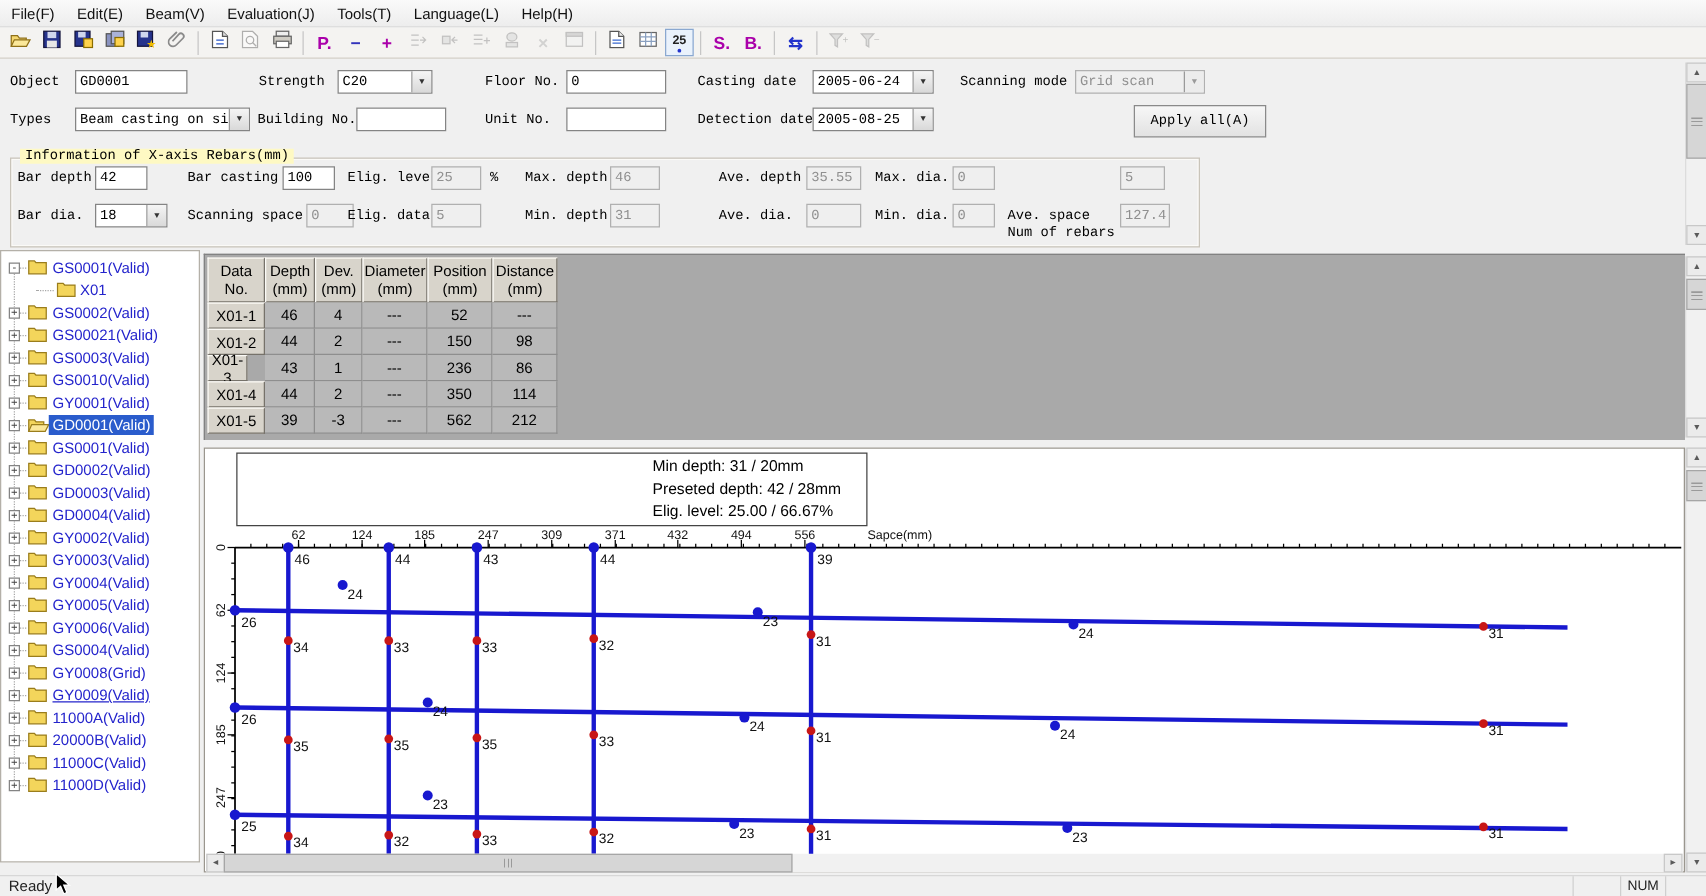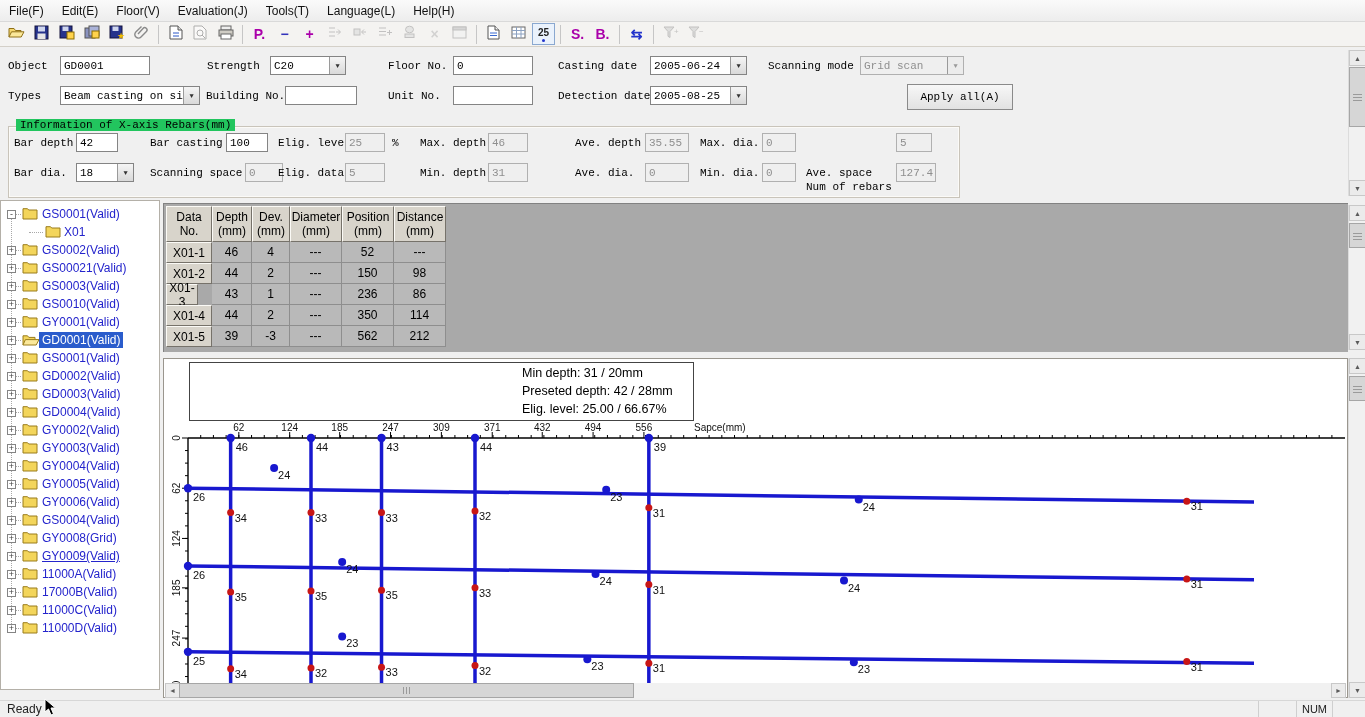--- a/index.html
+++ b/index.html
@@ -20,21 +20,21 @@
   
   .flabel{position:absolute;font-size:11px;color:#000;white-space:nowrap}
   .tfield{position:absolute;height:19px;background:#fff;border:1px solid #848484;box-sizing:border-box;
        font-size:11px;line-height:16px;padding:1px 3px;overflow:hidden;white-space:nowrap;color:#000}
   .tfield.dis{background:#efefef;border-color:#b0b0b0;color:#8f8f8f}
   .combo .cbtn{position:absolute;right:0;top:0;bottom:0;width:15px;background:linear-gradient(#f5f5f5,#d9d9d9);
        border-left:1px solid #9a9a9a;display:flex;align-items:center;justify-content:center;font-size:7px;color:#333}
   .combo.dis .cbtn{color:#9a9a9a;background:#ececec}
   #groupbox{position:absolute;left:8px;top:126px;width:950px;height:70px;border:1px solid #c9c4ba;
        box-shadow:inset 0 0 0 1px #fbfaf7}
-  #group-title{position:absolute;left:16px;top:119px;background:#22c55e;padding:0 4px;font-size:11px}
+  #group-title{position:absolute;left:16px;top:119px;background:#fef9c3;padding:0 4px;font-size:11px}
   #apply-btn{position:absolute;left:907px;top:84px;width:106px;height:26px;background:linear-gradient(#f7f7f7,#e2e2e2);
        border:1px solid #8a8a8a;font-size:11px;display:flex;align-items:center;justify-content:center;color:#000}
   
   #treepanel{position:absolute;left:0;top:200px;width:160px;height:490px;background:#fff;
        border:1px solid #b4b0a8;box-sizing:border-box;overflow:hidden}
   .trow{position:absolute;left:0;width:158px;height:18px;font-size:12px;color:#2424cc;white-space:nowrap}
   .trow .lbl{position:absolute;top:1px;padding:1px 3px}
   .trow .lbl.sel{background:#2a5ccc;color:#fff}
   .pmbox{position:absolute;width:9px;height:9px;background:#fff;border:1px solid #848484;box-sizing:border-box;
        font-size:9px;line-height:6px;text-align:center;color:#444}
@@ -68,21 +68,21 @@
        border-top:1px solid #d7d7d7;font-size:12px;color:#222;box-sizing:border-box}
   .spane{position:absolute;top:0;height:16px;border-left:1px solid #cfcfcf;font-size:11px;
        display:flex;align-items:center;justify-content:center}
 </style>
 </head>
 <body>
 
 <div id="menubar">
     <div class="menu-item">File(F)</div>
     <div class="menu-item">Edit(E)</div>
-    <div class="menu-item">Floor(V)</div>
+    <div class="menu-item">Beam(V)</div>
     <div class="menu-item">Evaluation(J)</div>
     <div class="menu-item">Tools(T)</div>
     <div class="menu-item">Language(L)</div>
     <div class="menu-item">Help(H)</div>
   </div>
 
 <div id="toolbar">
     <div class="tbtn">
       <span><svg width="17" height="14">
           <path d="M1 12 V3.5 h5 l1.5 2 H13 v2" fill="#f5d76e" stroke="#8f7018"></path>
@@ -469,21 +469,21 @@
           <path d="M1 3 v-1.3 h4.5 l1.2 1.3 H15 v9 H1 z" fill="#f3d55b" stroke="#9a7d1c"></path>
         </svg></span>
       <span class="lbl" style="left: 38px;">11000A(Valid)</span>
     </div>
     <div class="trow" style="top: 382px;">
       <div class="stub" style="left: 10px; top: 9px; width: 10px;"></div>
       <div class="pmbox" style="left: 6px; top: 5px;">+</div>
       <span class="ticon" style="left: 21px;"><svg width="16" height="13">
           <path d="M1 3 v-1.3 h4.5 l1.2 1.3 H15 v9 H1 z" fill="#f3d55b" stroke="#9a7d1c"></path>
         </svg></span>
-      <span class="lbl" style="left: 38px;">17000B(Valid)</span>
+      <span class="lbl" style="left: 38px;">20000B(Valid)</span>
     </div>
     <div class="trow" style="top: 400px;">
       <div class="stub" style="left: 10px; top: 9px; width: 10px;"></div>
       <div class="pmbox" style="left: 6px; top: 5px;">+</div>
       <span class="ticon" style="left: 21px;"><svg width="16" height="13">
           <path d="M1 3 v-1.3 h4.5 l1.2 1.3 H15 v9 H1 z" fill="#f3d55b" stroke="#9a7d1c"></path>
         </svg></span>
       <span class="lbl" style="left: 38px;">11000C(Valid)</span>
     </div>
     <div class="trow" style="top: 418px;">

